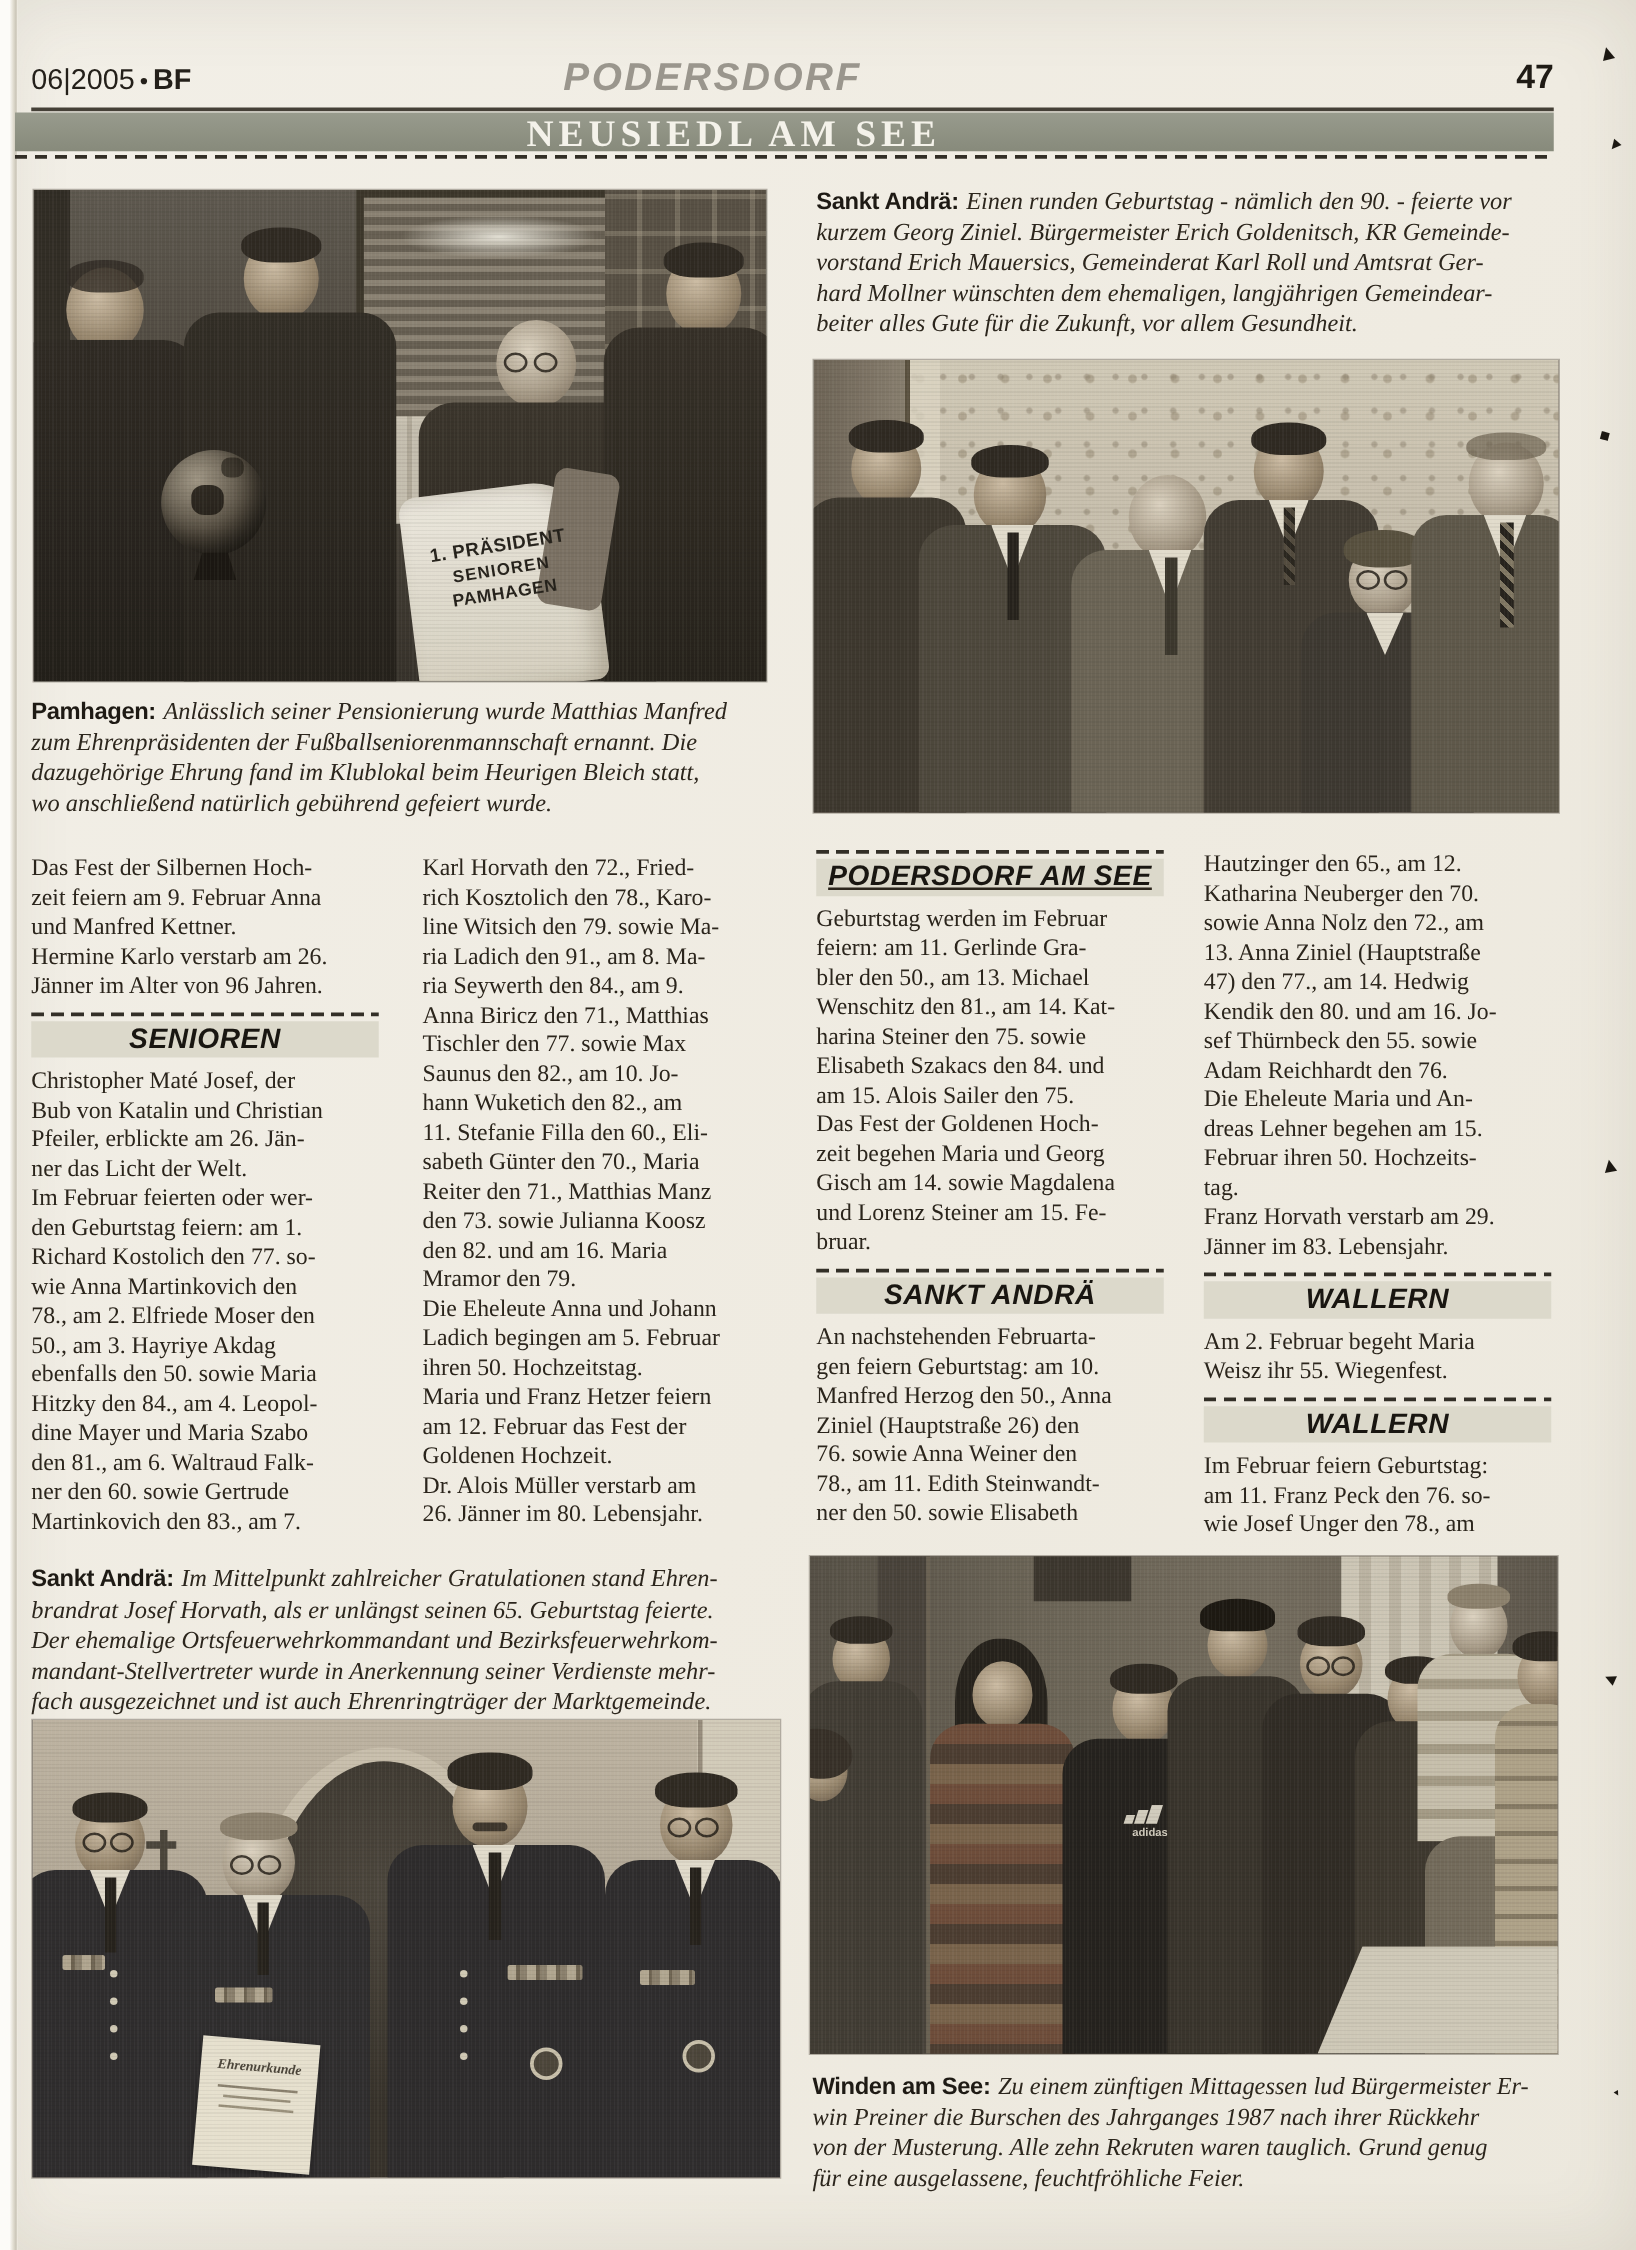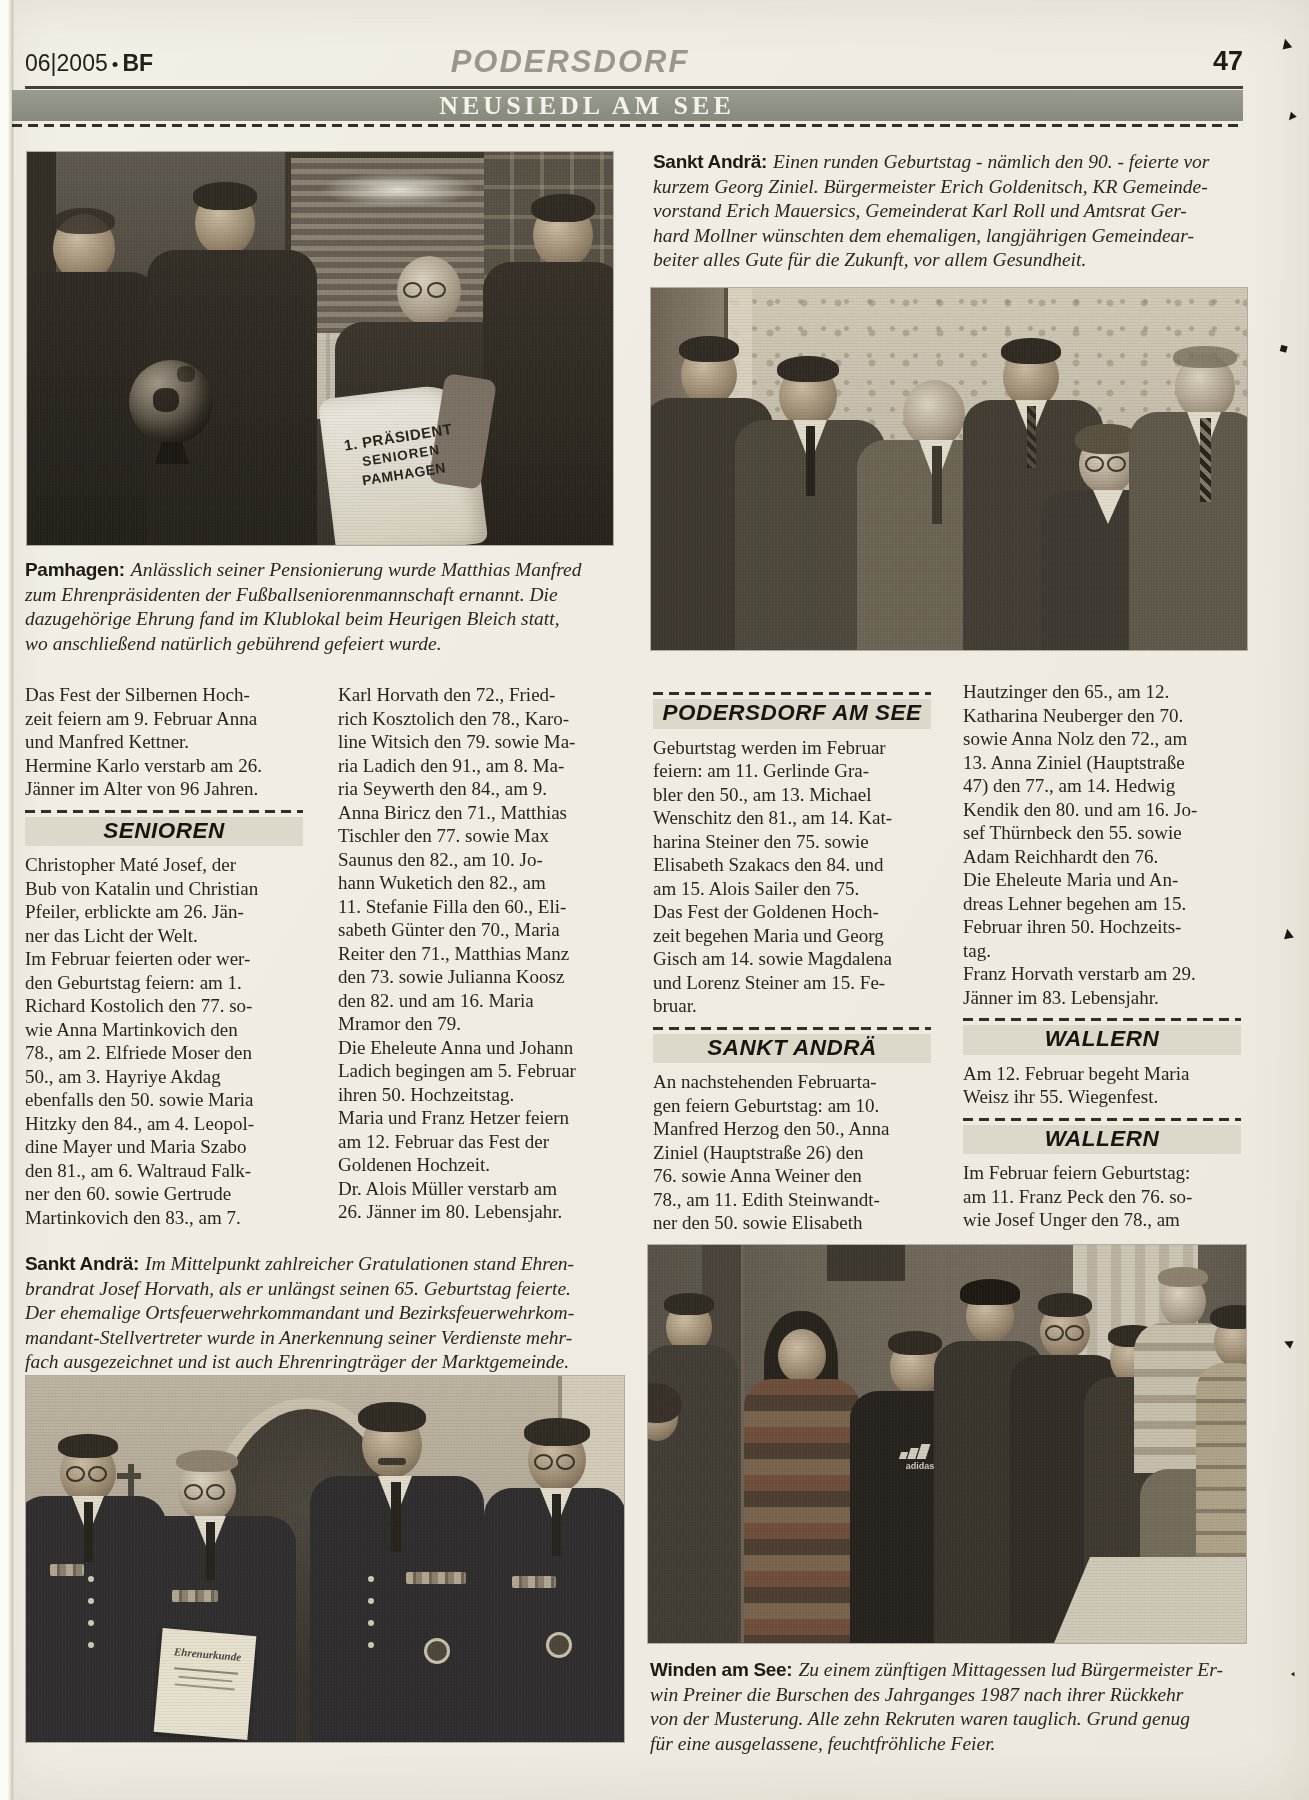--- a/index.html
+++ b/index.html
@@ -16,21 +16,21 @@
   .hdr-issue .bullet{font-size:19px;padding:0 4px;}
   .masthead{left:25px;top:44px;width:1090px;text-align:center;
     font-family:"Liberation Sans",sans-serif;font-weight:bold;font-style:italic;
     font-size:31px;letter-spacing:2px;color:#9a968d;}
   .pagenum{left:1163px;top:46px;width:80px;text-align:right;
     font-family:"Liberation Sans",sans-serif;font-weight:bold;font-size:27px;color:#1f1b15;}
   .hdr-rule{left:25px;top:86px;width:1218px;height:3px;background:#454037;}
   .banner{left:12px;top:90px;width:1231px;height:31px;background:#8e9183;
     background:linear-gradient(180deg,#989b8d,#878a7b);}
   .banner span{position:absolute;left:575px;top:1px;transform:translateX(-50%);
-    font-family:"Liberation Serif",serif;font-weight:bold;font-size:26px;
+    font-family:"Liberation Serif",serif;font-weight:bold;font-size:30px;
     letter-spacing:4px;color:#f4f2ea;white-space:nowrap;}
   .dashline{height:3px;background:repeating-linear-gradient(90deg,#332f27 0 10px,rgba(0,0,0,0) 10px 16px);}
   .banner-dash{left:12px;top:124px;width:1231px;}
   
   .cap{font-style:italic;font-size:19.5px;line-height:24.5px;color:#2c261d;}
   .lead{font-style:normal;font-weight:bold;font-family:"Liberation Sans",sans-serif;
         font-size:19px;letter-spacing:-0.3px;margin-right:6px;color:#1e1a14;}
   .pre{white-space:pre-line;}
   
   .col{width:278px;font-size:19px;line-height:23.5px;color:#2b251c;}
@@ -222,21 +222,21 @@
 Ladich begingen am 5. Februar
 ihren 50. Hochzeitstag.
 Maria und Franz Hetzer feiern
 am 12. Februar das Fest der
 Goldenen Hochzeit.
 Dr. Alois Müller verstarb am
 26. Jänner im 80. Lebensjahr.</div>
   </div>
 
   <div class="abs col" style="left:653px;top:676px;">
-    <div class="sect" style="margin-top:16px;">
+    <div class="sect" style="margin-top:4px;text-decoration:underline;">
       <div class="dashline"></div>
       <div class="band">PODERSDORF AM SEE</div>
     </div>
     <div class="pre">Geburtstag werden im Februar
 feiern: am 11. Gerlinde Gra-
 bler den 50., am 13. Michael
 Wenschitz den 81., am 14. Kat-
 harina Steiner den 75. sowie
 Elisabeth Szakacs den 84. und
 am 15. Alois Sailer den 75.
@@ -270,21 +270,21 @@
 Die Eheleute Maria und An-
 dreas Lehner begehen am 15.
 Februar ihren 50. Hochzeits-
 tag.
 Franz Horvath verstarb am 29.
 Jänner im 83. Lebensjahr.</div>
     <div class="sect">
       <div class="dashline"></div>
       <div class="band">WALLERN</div>
     </div>
-    <div class="pre">Am 12. Februar begeht Maria
+    <div class="pre">Am 2. Februar begeht Maria
 Weisz ihr 55. Wiegenfest.</div>
     <div class="sect">
       <div class="dashline"></div>
       <div class="band">WALLERN</div>
     </div>
     <div class="pre">Im Februar feiern Geburtstag:
 am 11. Franz Peck den 76. so-
 wie Josef Unger den 78., am</div>
   </div>
 

